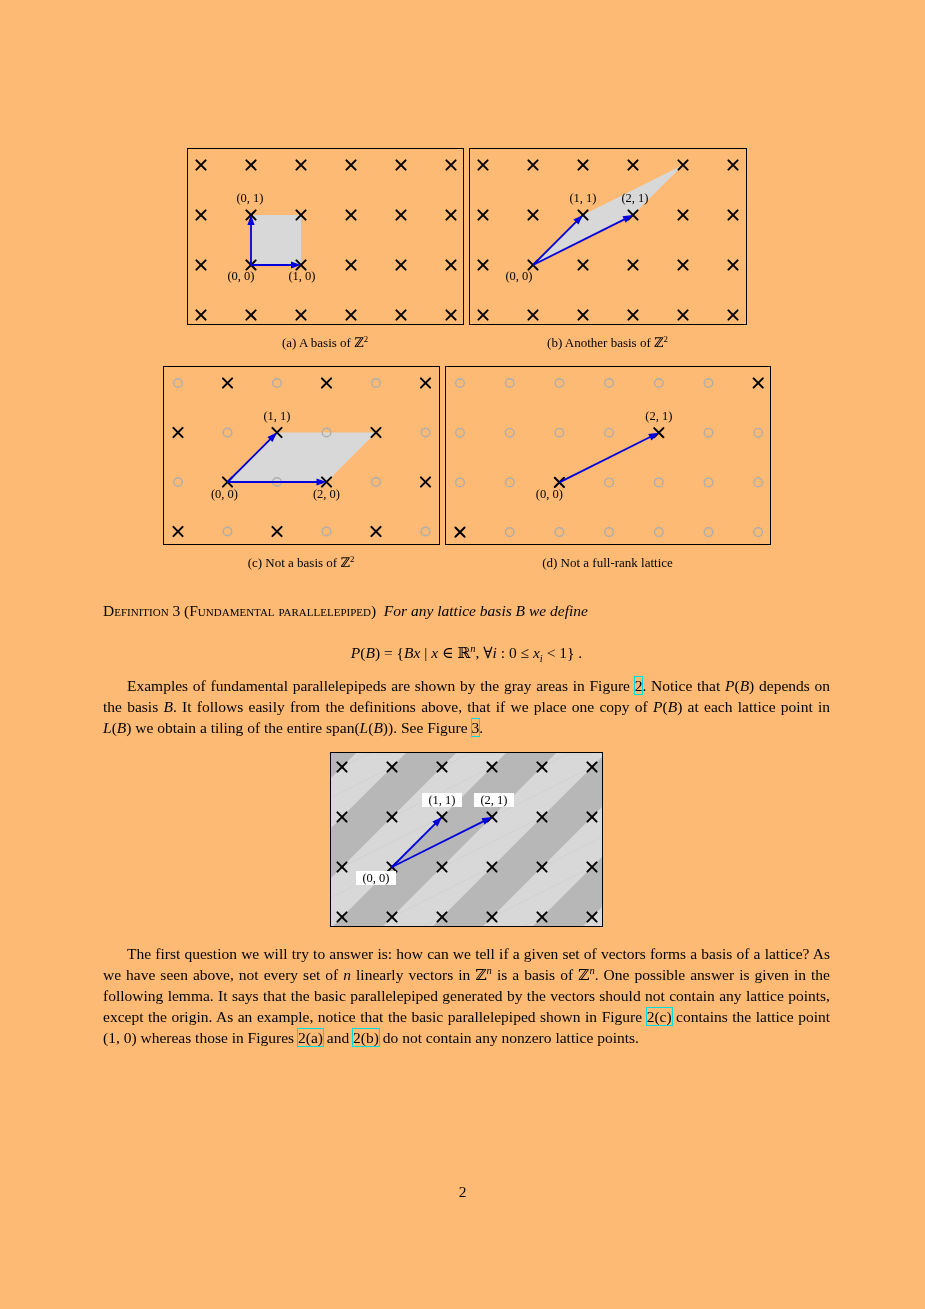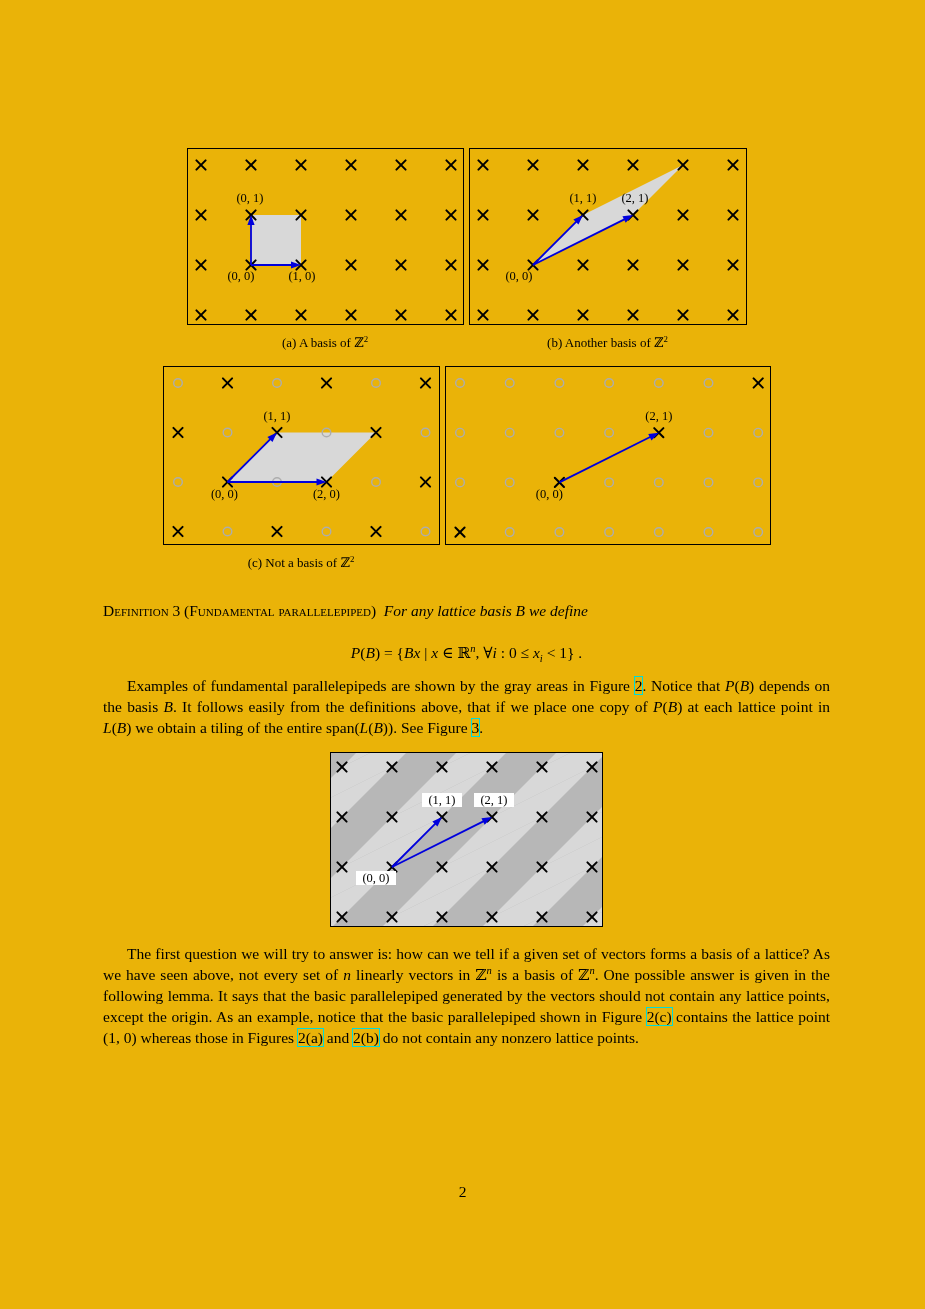--- a/index.html
+++ b/index.html
@@ -1,19 +1,19 @@
 <!DOCTYPE html>
 <html><head>
 <meta charset="utf-8">
 <style>
   html,body{margin:0;padding:0;background:#e8e8e8;}
   .page{
     position:relative;
     width:925px;height:1309px;
-    background:#eab308;
+    background:#fdba74;
     box-sizing:border-box;
     padding:148px 95px 0 103px;
     font-family:"Liberation Serif","DejaVu Serif","DejaVu Sans",serif;
     font-size:15.5px;color:#000;
     overflow:hidden;
     margin:0 auto;
     --link:#00dcdc;
   }
   .fig-row{display:flex;justify-content:center;gap:5px;align-items:flex-start;}
   .fig-row figure{margin:0;text-align:center;}
@@ -269,20 +269,21 @@
               <circle cx="313.20000000000005" cy="166.10000000000002" r="4.3" fill="none" stroke="#adadad" stroke-width="1.4"></circle>
             </g>
             <g>
               <line x1="114.4" y1="116.4" x2="206.64458247200068" y2="70.27770876399967" stroke="#0000dd" stroke-width="1.8"></line>
               <polygon points="213.8,66.7 206.46569703380072,74.39207384259929 203.245759146201,67.95219806739989" fill="#0000dd"></polygon>
             </g>
             <text x="213.8" y="53.7" text-anchor="middle" font-size="12.5" fill="#000">(2, 1)</text>
             <text x="104.4" y="132.4" text-anchor="middle" font-size="12.5" fill="#000">(0, 0)</text>
             <rect x="0.5" y="0.5" width="325" height="178" fill="none" stroke="#000" stroke-width="1"></rect>
           </svg>
+        <figcaption><span>(d) Not a full-rank lattice</span></figcaption>
       </figure>
     </div>
   </div>
 
   <p class="def-line"><span class="r-sc">Definition 3 (Fundamental parallelepiped)</span><span> </span><span class="r-i">For any lattice basis B we define</span></p>
 
   <div class="formula"><span class="r-scr">P</span><span>(</span><span class="r-i">B</span><span>) = {</span><span class="r-i">Bx</span><span> | </span><span class="r-i">x</span><span> ∈ ℝ</span><span class="r-sup r-i">n</span><span>, ∀</span><span class="r-i">i</span><span> : 0 ≤ </span><span class="r-i">x</span><span class="r-sub r-i">i</span><span> &lt; 1} .</span></div>
 
   <p class="body-par"><span>Examples of fundamental parallelepipeds are shown by the gray areas in Figure </span><span class="r-link">2</span><span>. Notice that </span><span class="r-scr">P</span><span>(</span><span class="r-i">B</span><span>)</span><span> depends on the basis </span><span class="r-i">B</span><span>. It follows easily from the definitions above, that if we place one copy of </span><span class="r-scr">P</span><span>(</span><span class="r-i">B</span><span>)</span><span> at each lattice point in </span><span class="r-scr">L</span><span>(</span><span class="r-i">B</span><span>)</span><span> we obtain a tiling of the entire span(</span><span class="r-scr">L</span><span>(</span><span class="r-i">B</span><span>))</span><span>. See Figure </span><span class="r-link">3</span><span>.</span></p>
 

